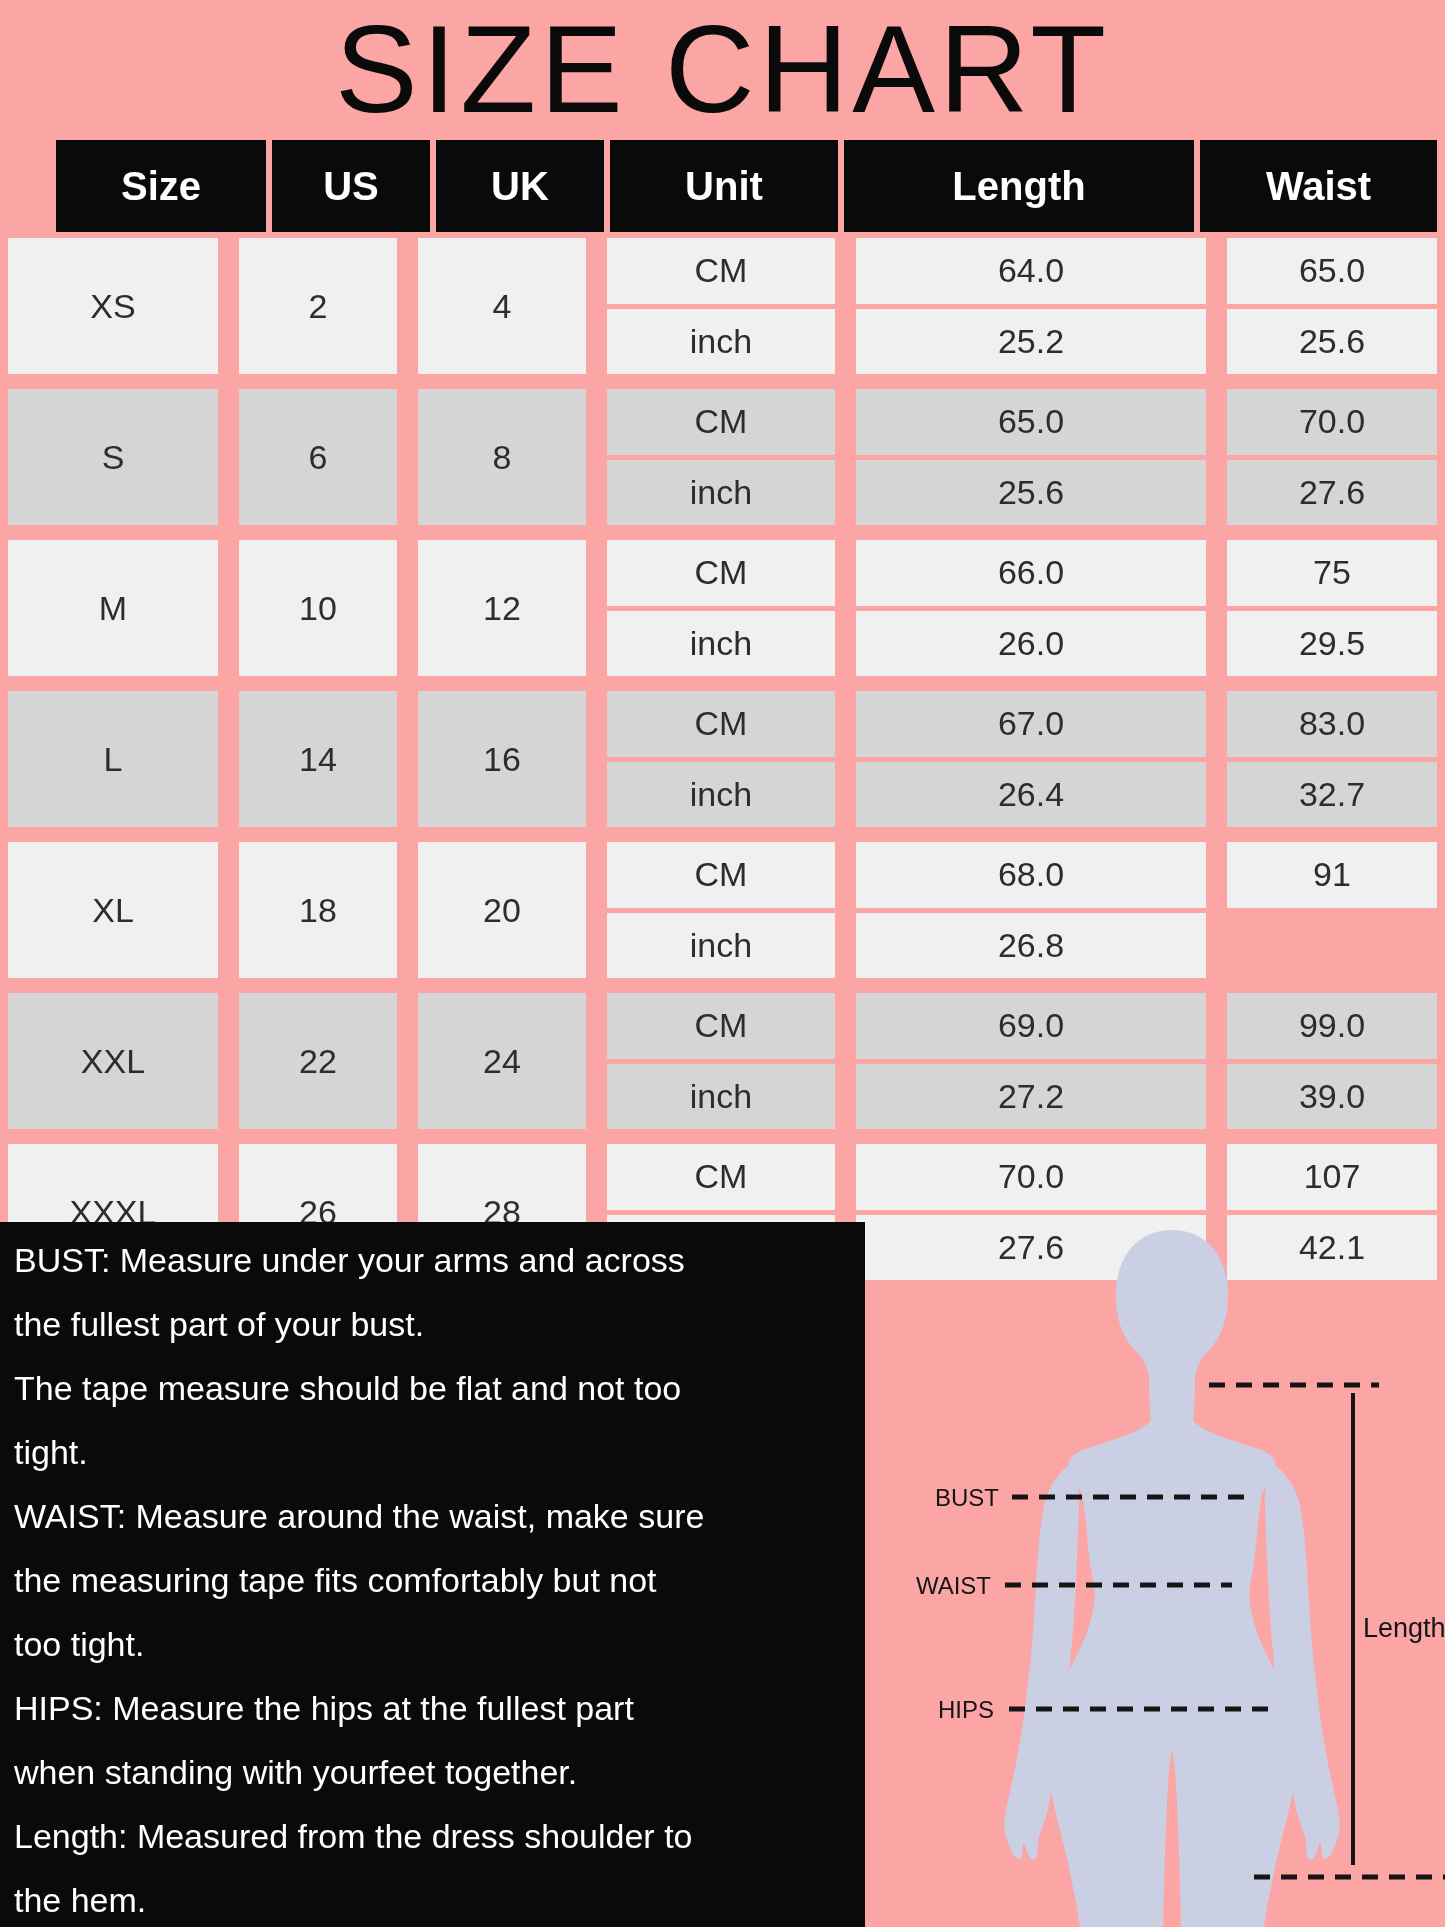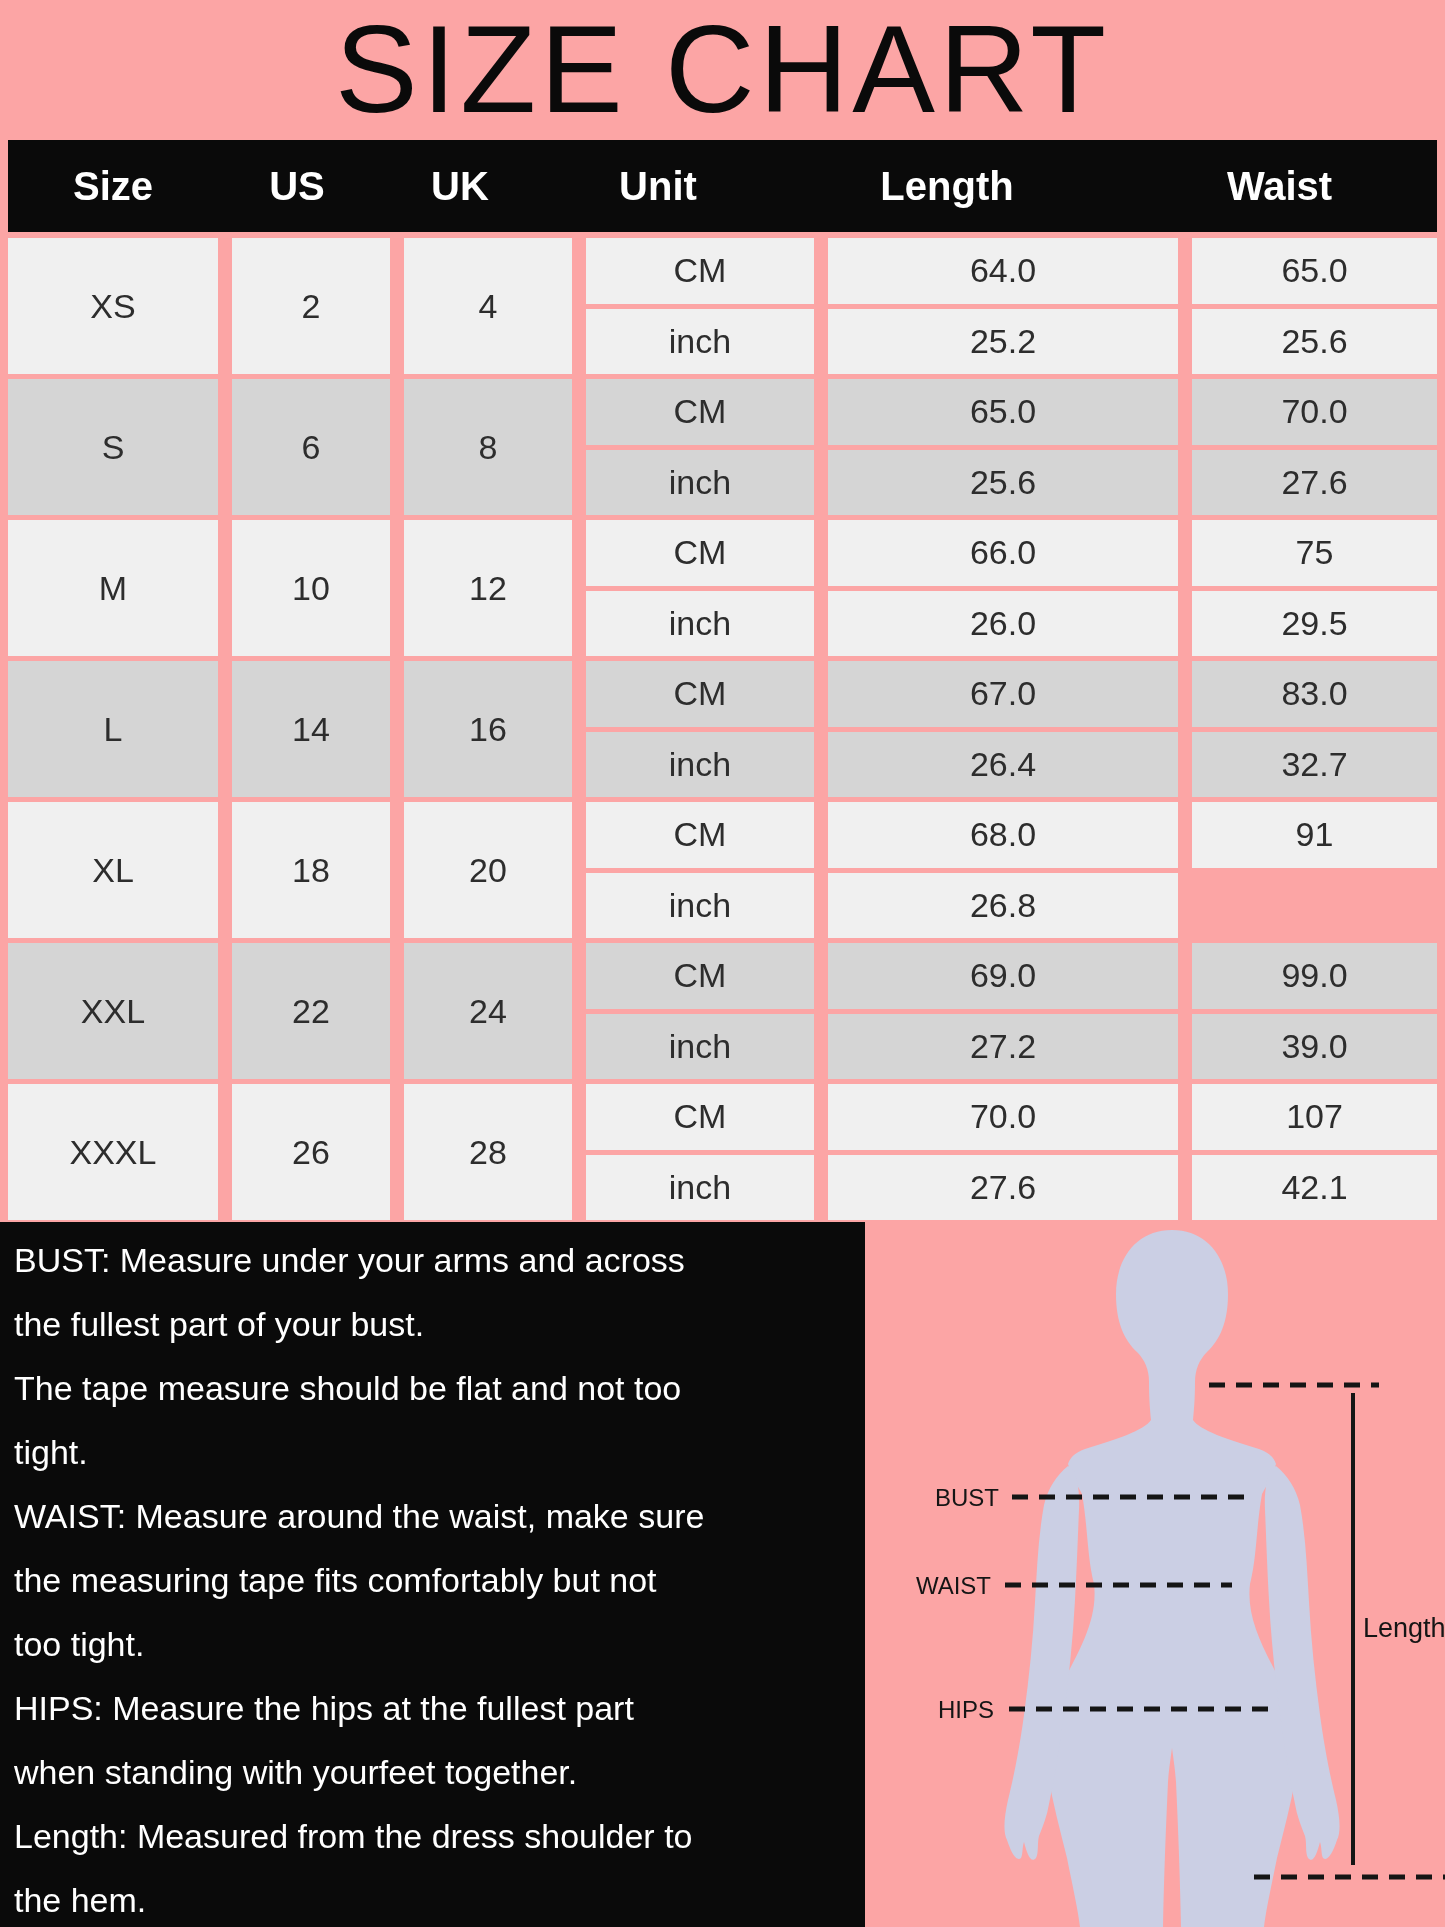--- a/index.html
+++ b/index.html
@@ -12,31 +12,31 @@
     position:absolute;top:0;left:0;right:0;height:138px;
     display:flex;align-items:center;justify-content:center;
     font-size:124px;letter-spacing:4px;color:#0a0a0a;font-weight:400;
     white-space:nowrap;
   }
   
   .size-table{position:absolute;top:140px;left:8px;right:8px;}
   .thead{
     display:grid;
     grid-template-columns:210px 158px 168px 228px 350px 1fr;
-    height:92px;margin-bottom:6px;
+    column-gap:6px;height:92px;margin-bottom:6px;margin-left:48px;
   }
   .hcell{
     background:#0a0a0a;color:#ffffff;font-weight:bold;font-size:40px;
     display:flex;align-items:center;justify-content:center;
   }
   .block{
     display:grid;
     grid-template-columns:210px 158px 168px 228px 350px 1fr;
     grid-template-rows:65.5px 65.5px;
-    gap:5px 14px;margin-bottom:5px;border-radius:32px;
+    gap:5px 21px;margin-bottom:15px;border-radius:32px;
   }
   .cell{
     background:#f0f0f0;color:#2d2d2d;font-size:34px;
     display:flex;align-items:center;justify-content:center;
   }
   .block.dark .cell{background:#d5d5d5;}
   .c1{grid-column:1}.c2{grid-column:2}.c3{grid-column:3}
   .c4{grid-column:4}.c5{grid-column:5}.c6{grid-column:6}
   .span2{grid-row:1/3}.r1{grid-row:1}.r2{grid-row:2}
   

